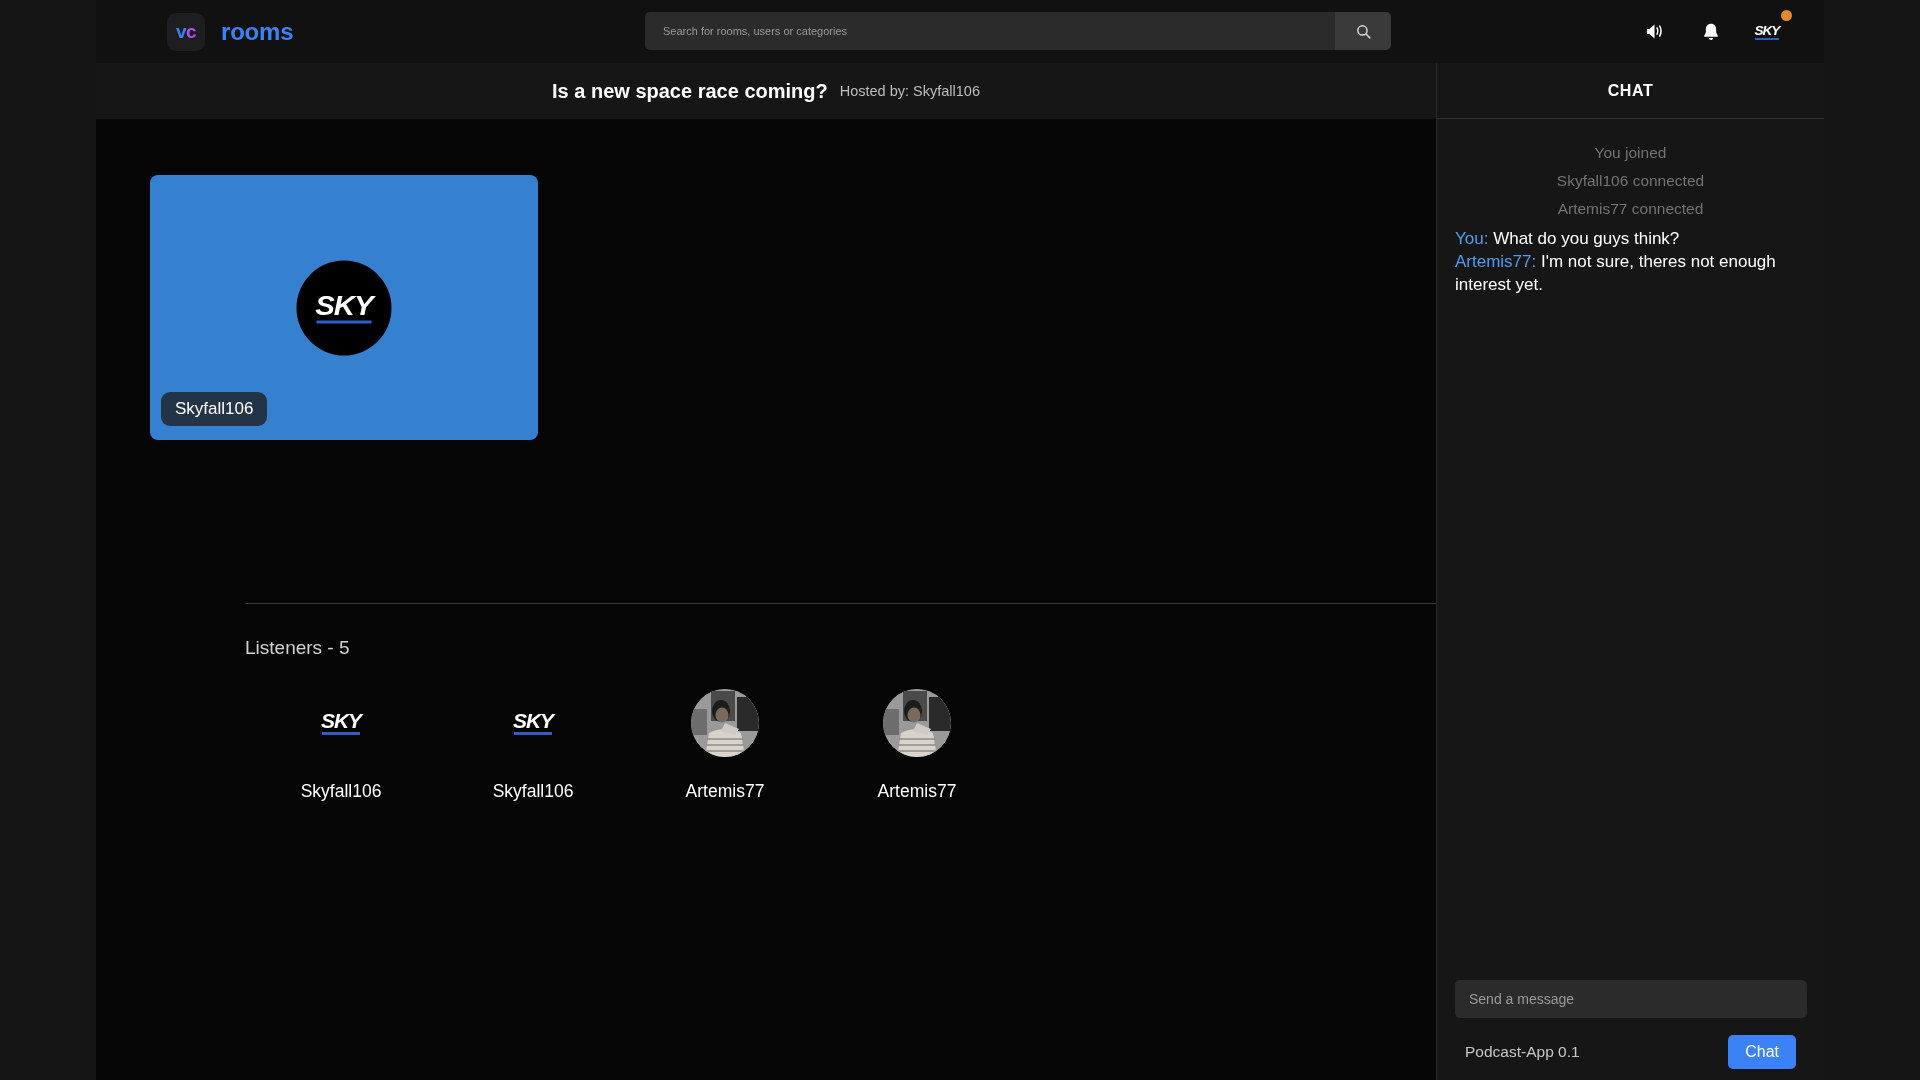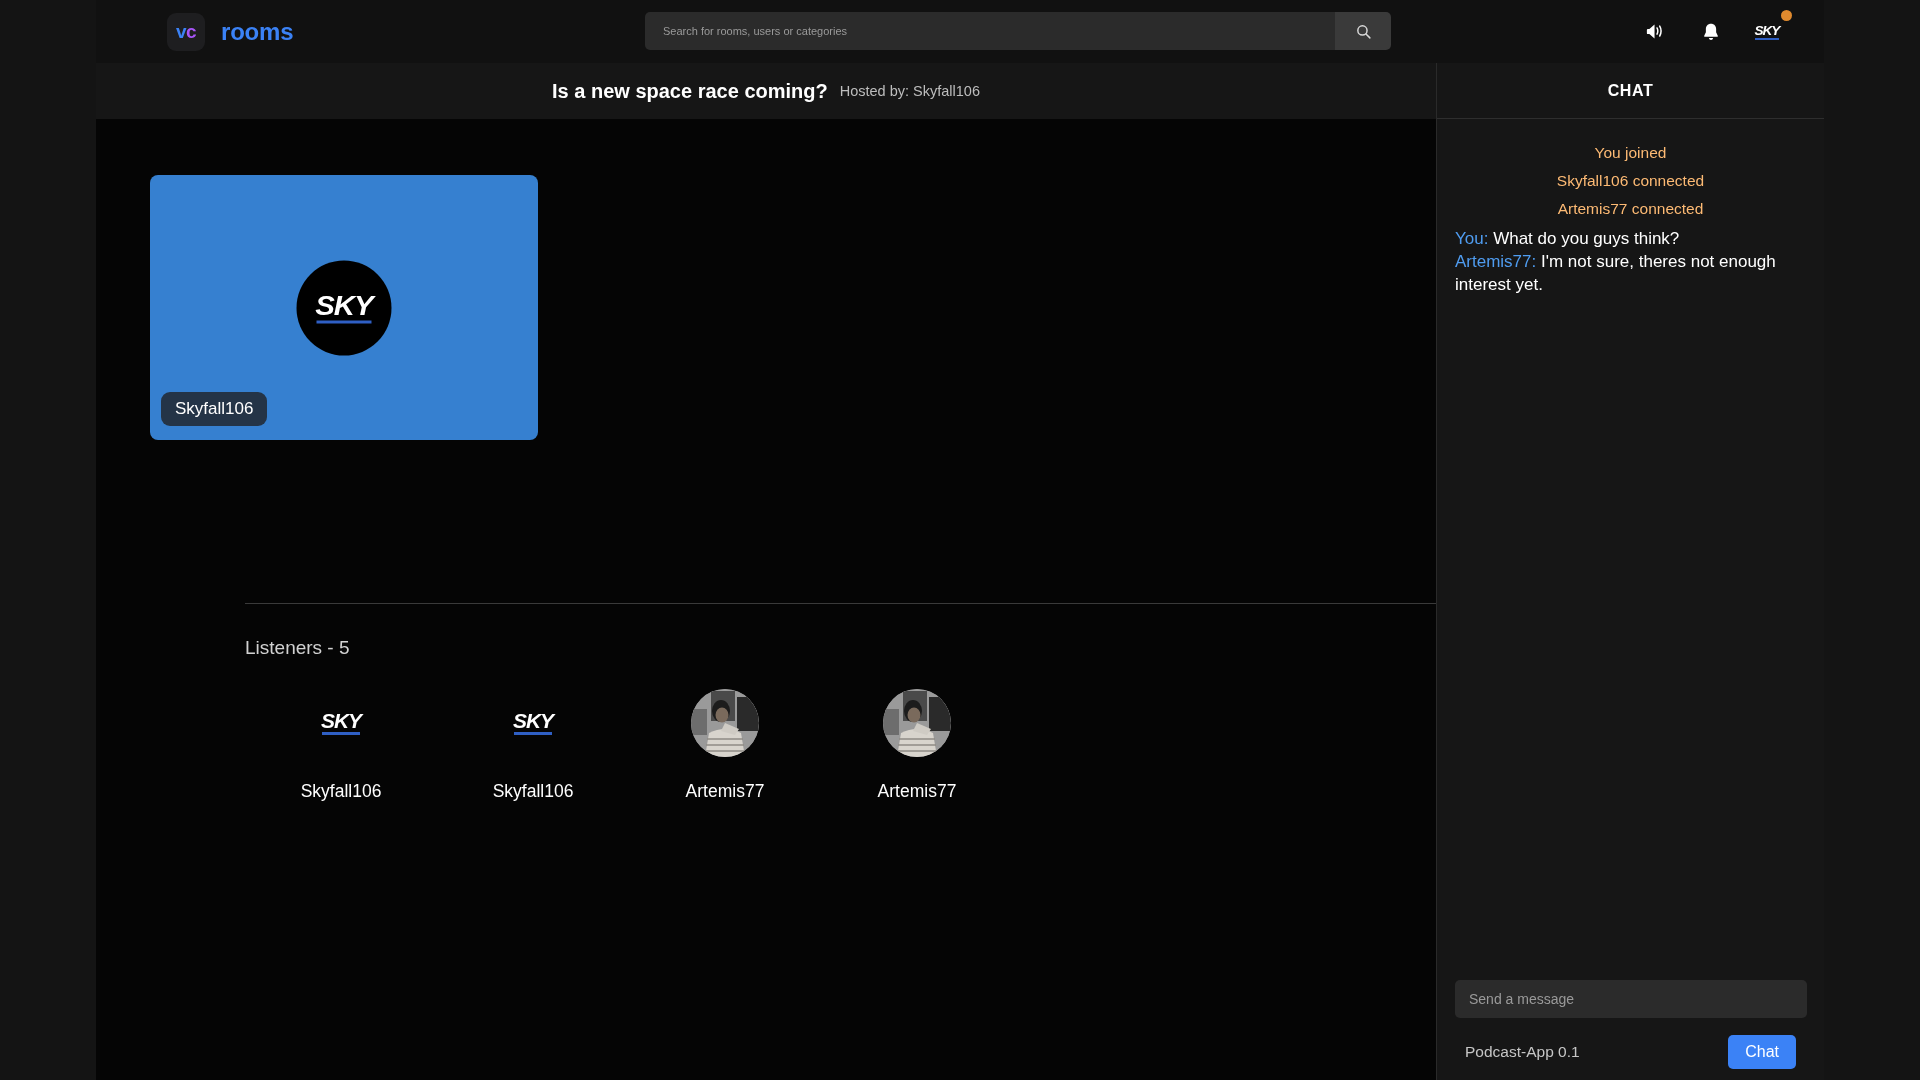--- a/index.html
+++ b/index.html
@@ -200,21 +200,21 @@
     letter-spacing: 0.6px;
   }
   .chat-body {
     position: absolute; left: 0; top: 57px;
     width: 387px; height: 893px;
     padding: 24px 18px 0 18px;
     overflow: hidden;
   }
   .sys-msg {
     text-align: center;
-    color: #fdba74;
+    color: #737373;
     font-size: 15.5px;
     margin-bottom: 10px;
   }
   .chat-msg {
     color: #ffffff;
     font-size: 17px;
     line-height: 1.34;
   }
   .chat-msg .author { color: #4f9cf0; }
 

